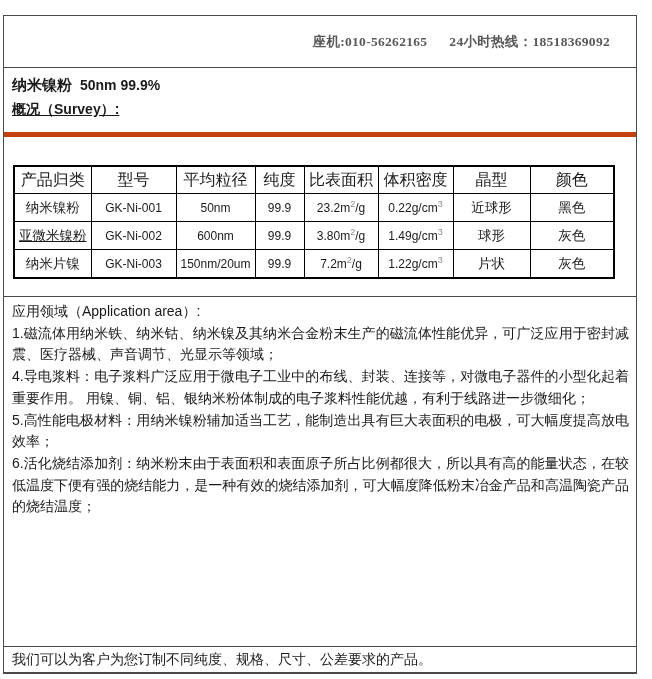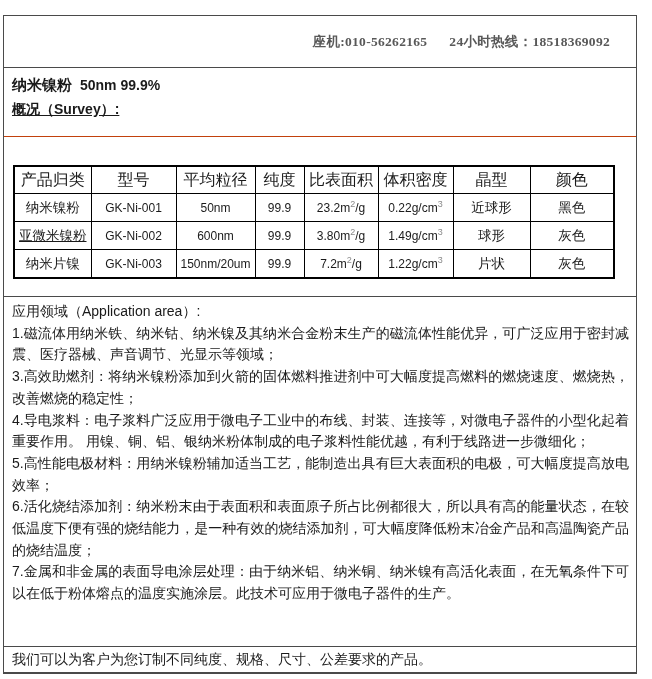--- a/index.html
+++ b/index.html
@@ -28,21 +28,21 @@
     display:flex;align-items:center;justify-content:flex-end;
     padding-right:26px;gap:22px;
     font-family:"Liberation Serif",serif;
     font-weight:bold;font-size:13.5px;color:#595959;
     letter-spacing:.3px;
   }
   
   .sec-title{
     height:69px;flex:0 0 69px;
     box-sizing:border-box;
-    border-bottom:1px solid #c2410c;
+    border-bottom:5px solid #c2410c;
     padding:8px 8px 0 8px;
   }
   .product-title{font-weight:bold;font-size:15px;}
   .product-title .spec{margin-left:8px;font-size:14px;}
   .survey{font-weight:bold;font-size:14px;margin-top:6px;text-decoration:underline;}
   
   .sec-table{
     height:160px;flex:0 0 160px;
     box-sizing:border-box;
     border-bottom:1px solid #4a4a4a;
@@ -158,24 +158,22 @@
           <td class="zh">片状</td>
           <td class="zh">灰色</td>
         </tr>
       </tbody>
     </table>
   </div>
 
   <div class="sec-app">
     <div class="app-title">应用领域（Application area）:</div>
     <p>1.磁流体用纳米铁、纳米钴、纳米镍及其纳米合金粉末生产的磁流体性能优异，可广泛应用于密封减震、医疗器械、声音调节、光显示等领域；</p>
-    <p>3.高效助燃剂：将纳米镍粉添加到火箭的固体燃料推进剂中可大幅度提高燃料的燃烧速度、燃烧热，改善燃烧的稳定性；</p>
     <p>4.导电浆料：电子浆料广泛应用于微电子工业中的布线、封装、连接等，对微电子器件的小型化起着重要作用。 用镍、铜、铝、银纳米粉体制成的电子浆料性能优越，有利于线路进一步微细化；</p>
     <p>5.高性能电极材料：用纳米镍粉辅加适当工艺，能制造出具有巨大表面积的电极，可大幅度提高放电效率；</p>
     <p>6.活化烧结添加剂：纳米粉末由于表面积和表面原子所占比例都很大，所以具有高的能量状态，在较低温度下便有强的烧结能力，是一种有效的烧结添加剂，可大幅度降低粉末冶金产品和高温陶瓷产品的烧结温度；</p>
-    <p>7.金属和非金属的表面导电涂层处理：由于纳米铝、纳米铜、纳米镍有高活化表面，在无氧条件下可以在低于粉体熔点的温度实施涂层。此技术可应用于微电子器件的生产。</p>
   </div>
 
   <div class="sec-footer">
     <span>我们可以为客户为您订制不同纯度、规格、尺寸、公差要求的产品。</span>
   </div>
 
 </div>
 
 </body></html>

